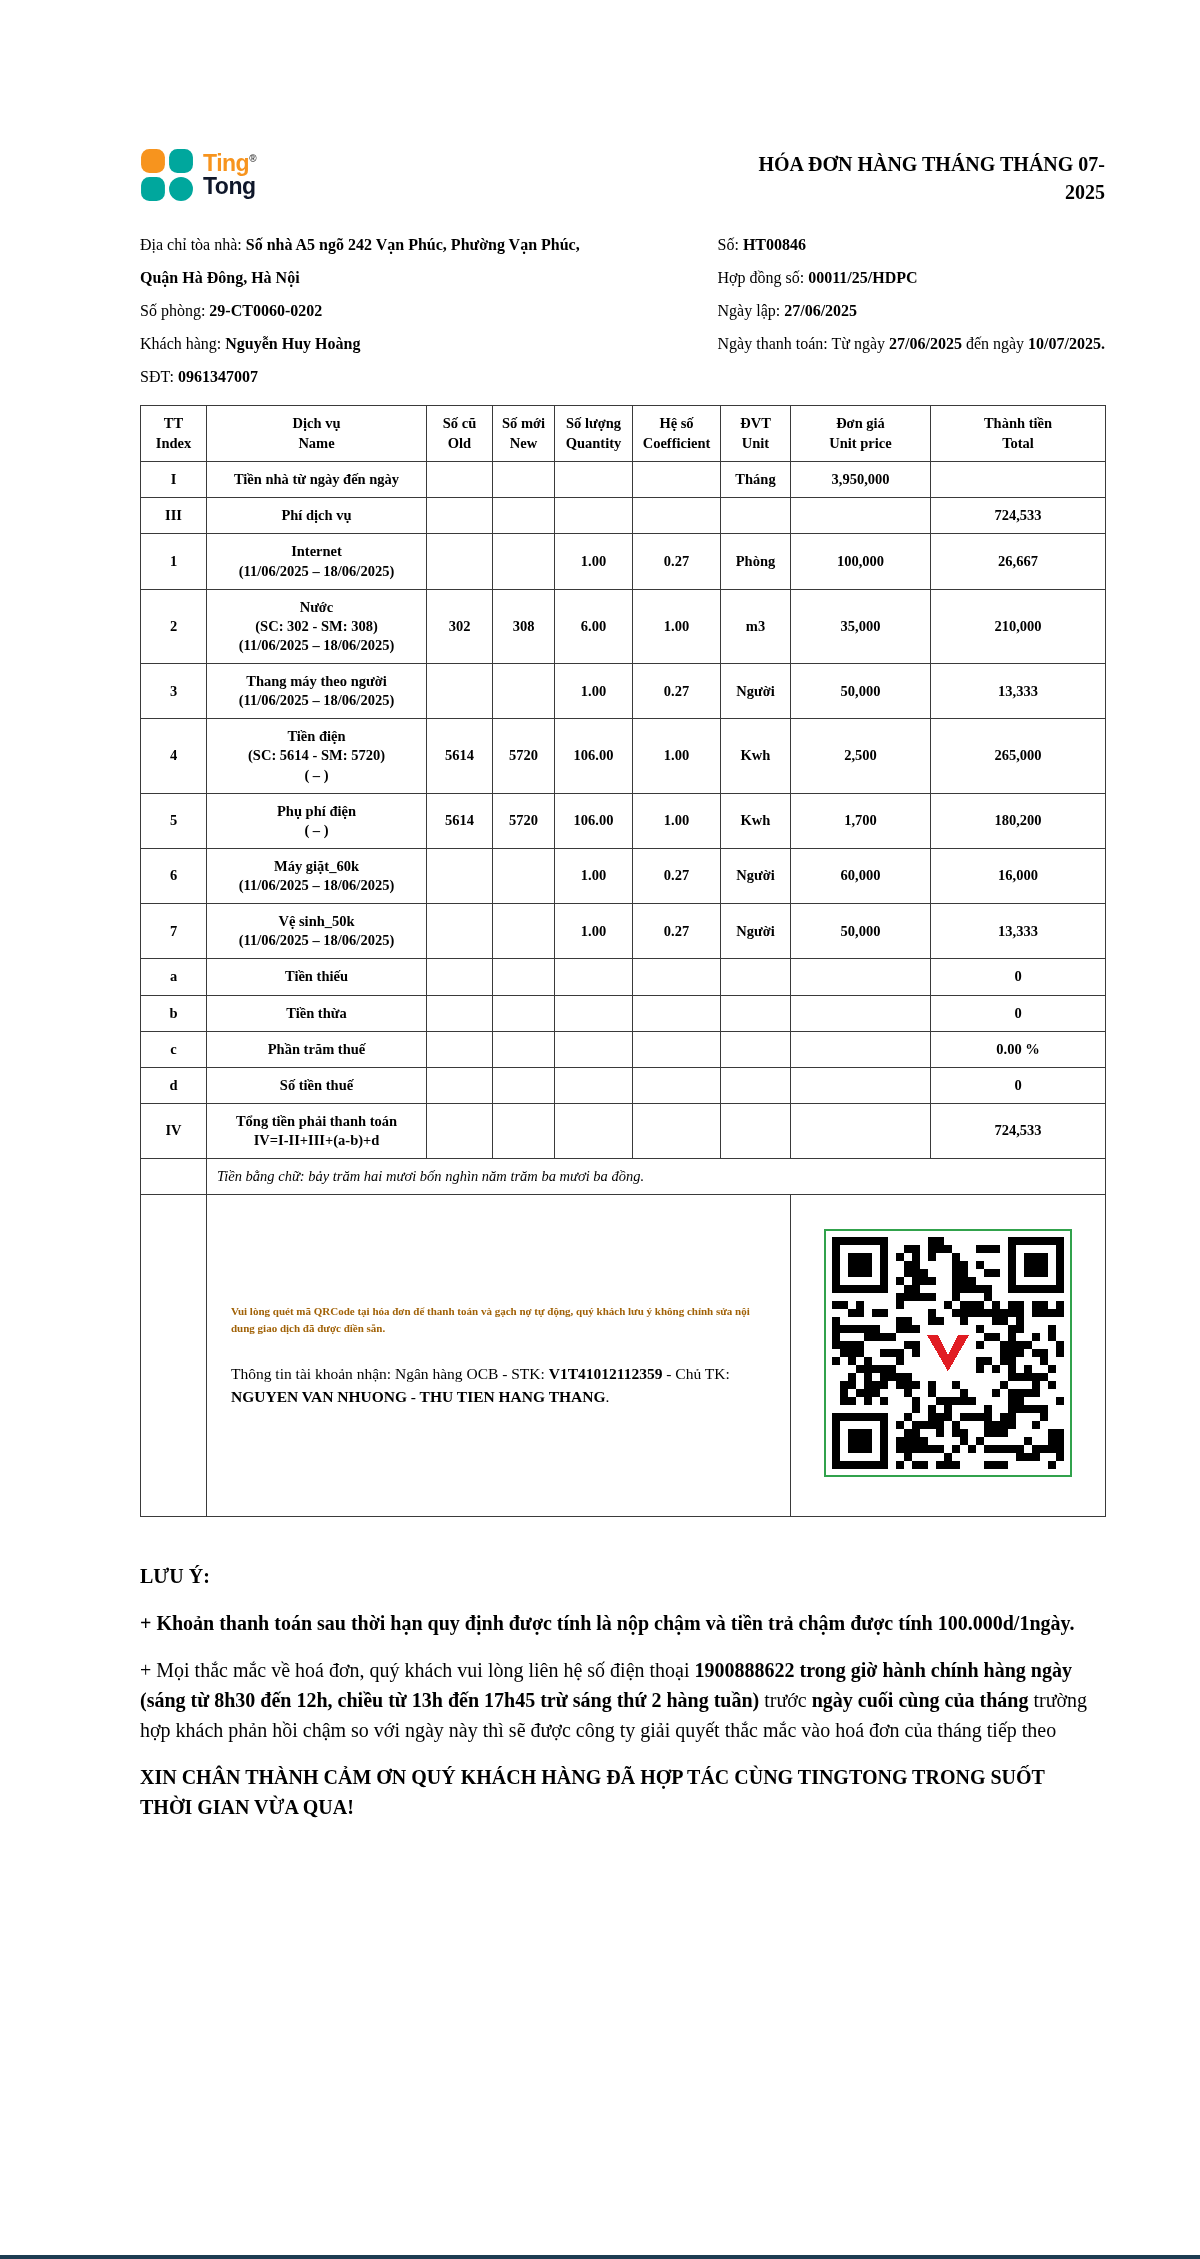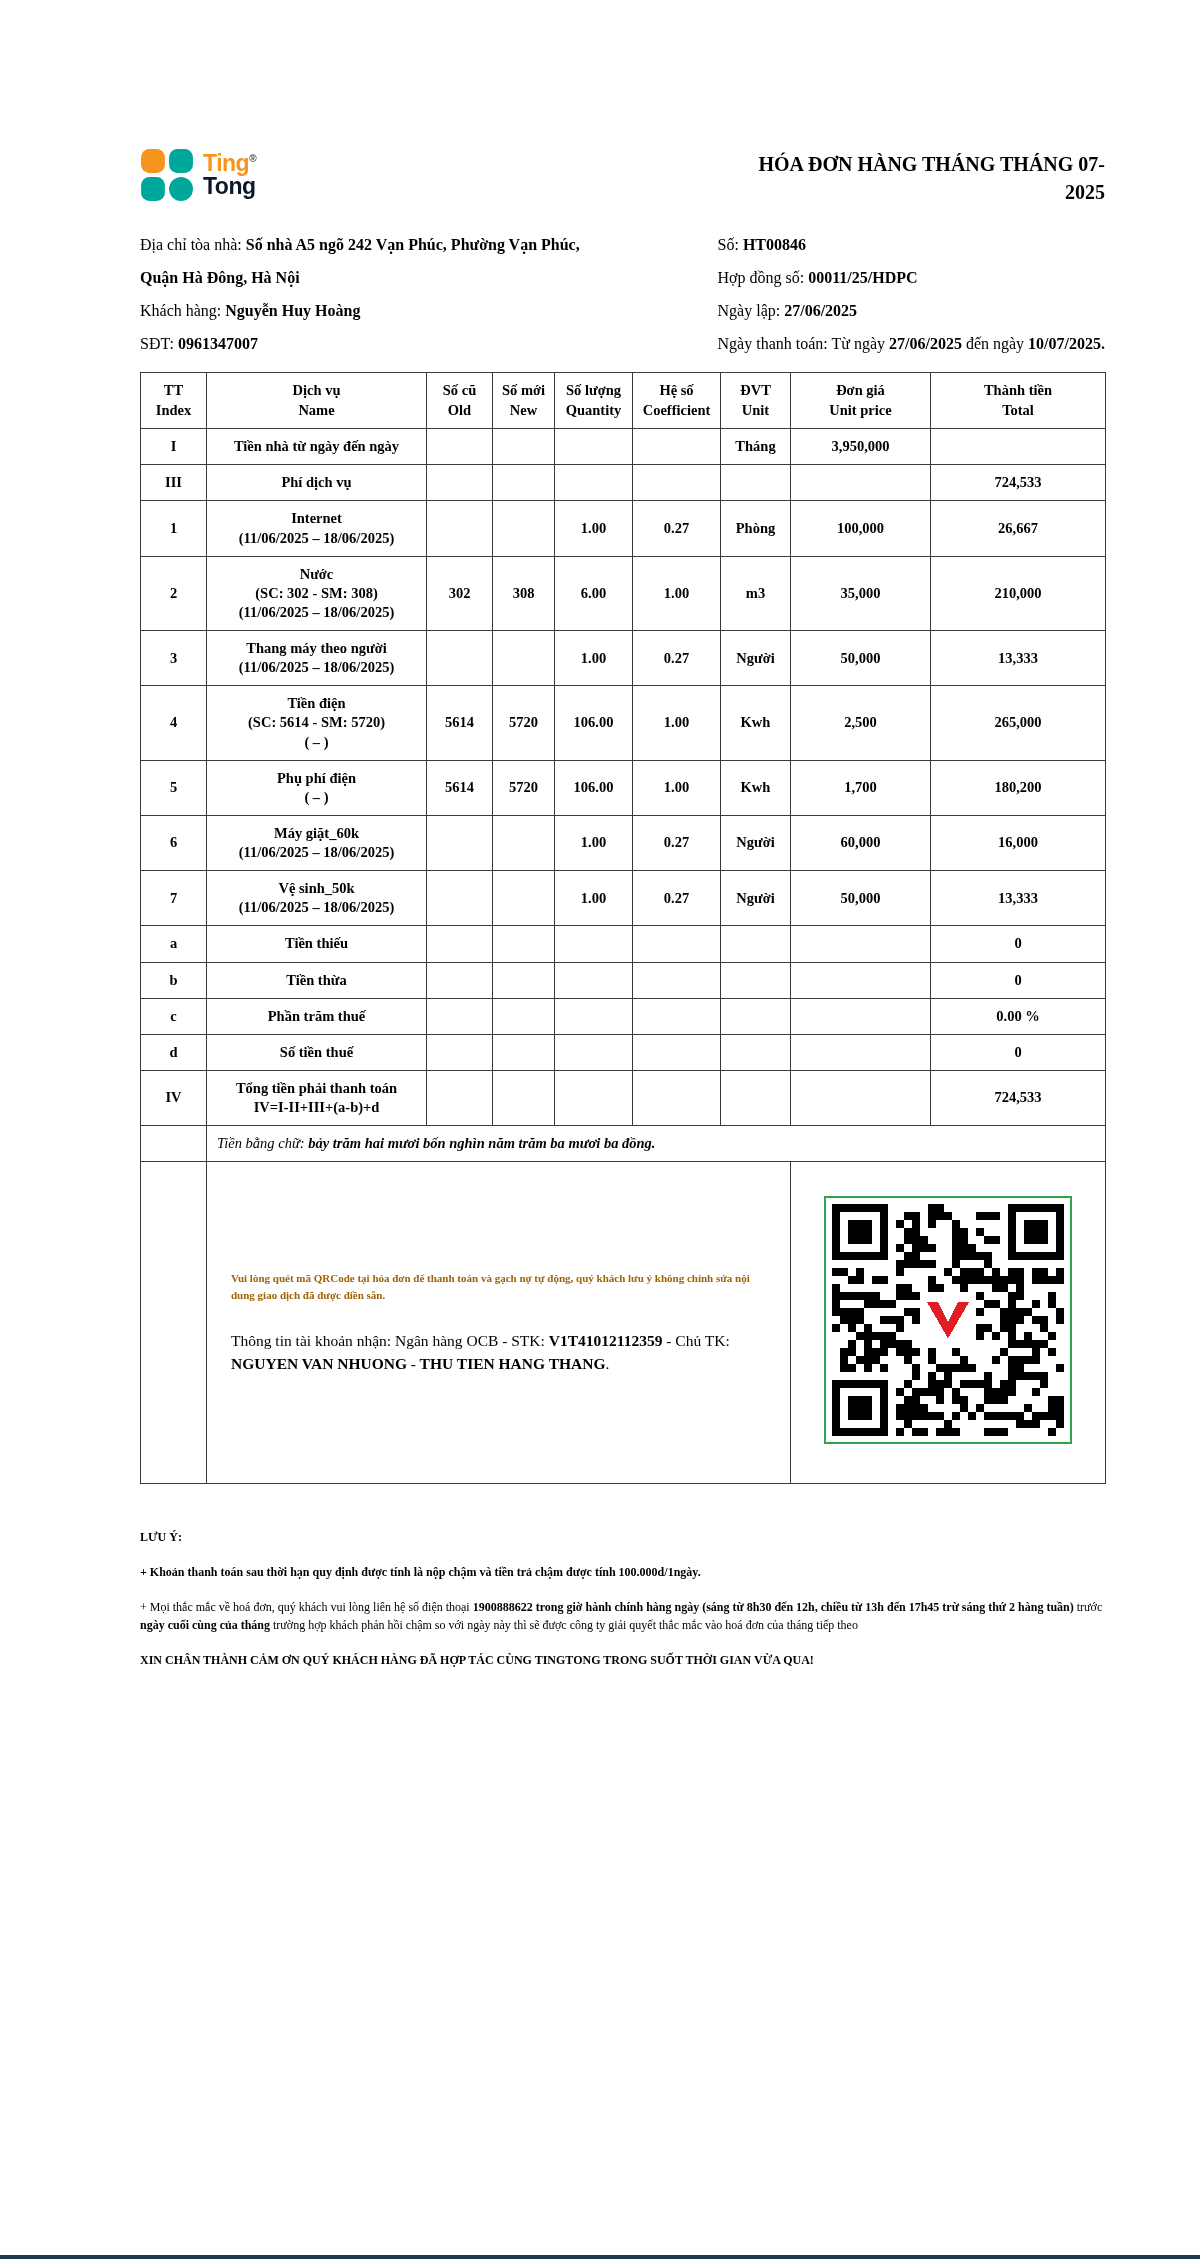--- a/index.html
+++ b/index.html
@@ -24,31 +24,31 @@
   .info-right { text-align:left; }
 
   
   table.invoice { border-collapse:collapse; width:100%; margin-top:12px; font-size:14.5px; table-layout:fixed; }
   table.invoice th, table.invoice td { border:1px solid #3a3a3a; font-weight:bold; vertical-align:middle; padding:8px 5px; text-align:center; line-height:1.32; }
   table.invoice th div { line-height:1.35; }
   td.c-name { text-align:left; padding-left:10px; padding-right:8px; white-space:pre-line; }
   td.num { text-align:right; padding-right:10px; }
 
   .words-cell { text-align:left !important; font-weight:normal !important; font-style:italic; padding-left:10px !important; }
-  .words-cell b { font-weight:bold; }
+  .words-cell b { font-weight:normal; }
 
   .qr-text-cell { text-align:left !important; font-weight:normal !important; padding:24px !important; vertical-align:middle; }
   .qr-warning { color:#a16207; font-size:11px; line-height:1.5; margin-bottom:26px;font-weight:bold; }
   .qr-account { font-size:15.5px; line-height:1.5; }
   .qr-cell { height:322px; padding:10px !important; }
   .qr-frame { display:inline-block; border:2px solid #31A24C; background:#fff; padding:6px; line-height:0; }
   #qr-svg { shape-rendering:crispEdges; display:block; }
 
   
-  .notes { margin-top:44px; font-size:12px; line-height:1.5; }
+  .notes { margin-top:44px; font-size:20px; line-height:1.5; }
   .notes p { margin-bottom:17px; }
   .b { font-weight:bold; }
   .thanks { max-width:930px; }
 
   .footer-bar { position:absolute; left:0; bottom:0; width:100%; height:16px; background:#1D3D52; }
 </style>
 </head>
 <body>
 
 <div class="page">
@@ -70,20 +70,21 @@
       <div class="title">
         <div>HÓA ĐƠN HÀNG THÁNG THÁNG 07-</div>
         <div>2025</div>
       </div>
     </div>
 
     <div class="info">
       <div class="info-left">
         <div class="line"><span>Địa chỉ tòa nhà: </span><b>Số nhà A5 ngõ 242 Vạn Phúc, Phường Vạn Phúc,</b></div>
         <div class="line"><b>Quận Hà Đông, Hà Nội</b></div>
+        <div class="line"><span>Số phòng: </span><b>29-CT0060-0202</b></div>
         <div class="line"><span>Khách hàng: </span><b>Nguyễn Huy Hoàng</b></div>
         <div class="line"><span>SĐT: </span><b>0961347007</b></div>
       </div>
       <div class="info-right">
         <div class="line"><span>Số: </span><b>HT00846</b></div>
         <div class="line"><span>Hợp đồng số: </span><b>00011/25/HDPC</b></div>
         <div class="line"><span>Ngày lập: </span><b>27/06/2025</b></div>
         <div class="line"><span>Ngày thanh toán: Từ ngày </span><b>27/06/2025</b><span> đến ngày </span><b>10/07/2025</b><b>.</b></div>
       </div>
     </div>

